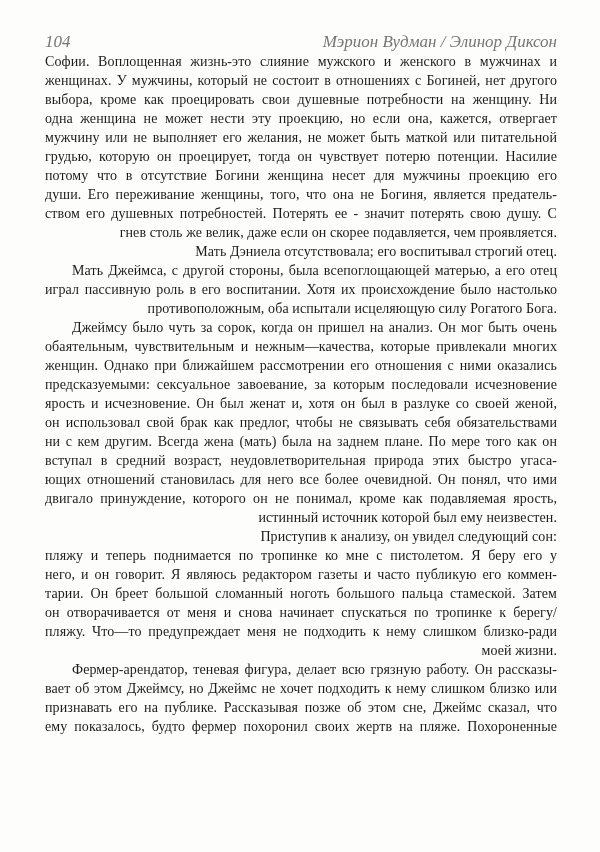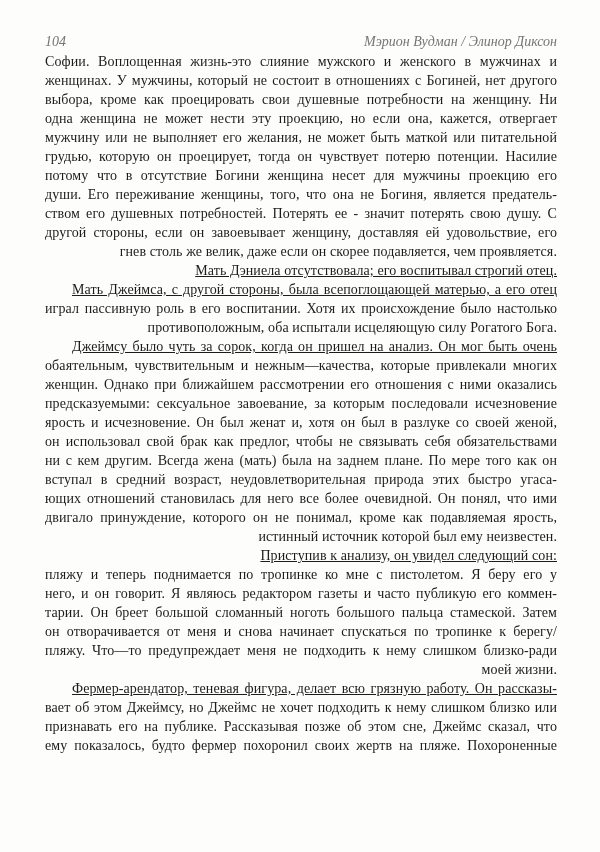--- a/index.html
+++ b/index.html
@@ -14,53 +14,52 @@
     box-sizing: border-box;
     width: 600px; height: 852px;
     padding: 32px 43px 0 45px;
   }
   .running-head {
     display: flex;
     justify-content: space-between;
     align-items: baseline;
     font-style: italic;
     color: #757575;
-    font-size: 14px;
+    font-size: 17px;
     line-height: 20px;
   }
   .body-text {
     font-size: 14px;
     line-height: 19px;
     letter-spacing: 0.1px;
   }
   .paragraph { margin: 0; }
   .line { text-align: right; }
   .line.fill { text-align: justify; text-align-last: justify; }
-  .line.indent { text-indent: 27px; text-decoration: underline; }
+  .line.indent { text-indent: 27px; }
 </style>
 </head>
 <body>
 
 <div class="page">
   <div class="running-head">
     <span>104</span>
     <span>Мэрион Вудман / Элинор Диксон</span>
   </div>
   <div class="body-text">
       <div class="paragraph">
         <div class="line fill">Софии. Воплощенная жизнь-это слияние мужского и женского в мужчинах и</div>
         <div class="line fill">женщинах. У мужчины, который не состоит в отношениях с Богиней, нет другого</div>
         <div class="line fill">выбора, кроме как проецировать свои душевные потребности на женщину. Ни</div>
         <div class="line fill">одна женщина не может нести эту проекцию, но если она, кажется, отвергает</div>
         <div class="line fill">мужчину или не выполняет его желания, не может быть маткой или питательной</div>
         <div class="line fill">грудью, которую он проецирует, тогда он чувствует потерю потенции. Насилие</div>
         <div class="line fill">потому что в отсутствие Богини женщина несет для мужчины проекцию его</div>
         <div class="line fill">души. Его переживание женщины, того, что она не Богиня, является предатель-</div>
         <div class="line fill">ством его душевных потребностей. Потерять ее - значит потерять свою душу. С</div>
-        <div class="line fill">другой стороны, если он завоевывает женщину, доставляя ей удовольствие, его</div>
         <div class="line">гнев столь же велик, даже если он скорее подавляется, чем проявляется.</div>
       </div>
       <div class="paragraph">
         <div class="line indent">Мать Дэниела отсутствовала; его воспитывал строгий отец.</div>
       </div>
       <div class="paragraph">
         <div class="line indent fill">Мать Джеймса, с другой стороны, была всепоглощающей матерью, а его отец</div>
         <div class="line fill">играл пассивную роль в его воспитании. Хотя их происхождение было настолько</div>
         <div class="line">противоположным, оба испытали исцеляющую силу Рогатого Бога.</div>
       </div>

